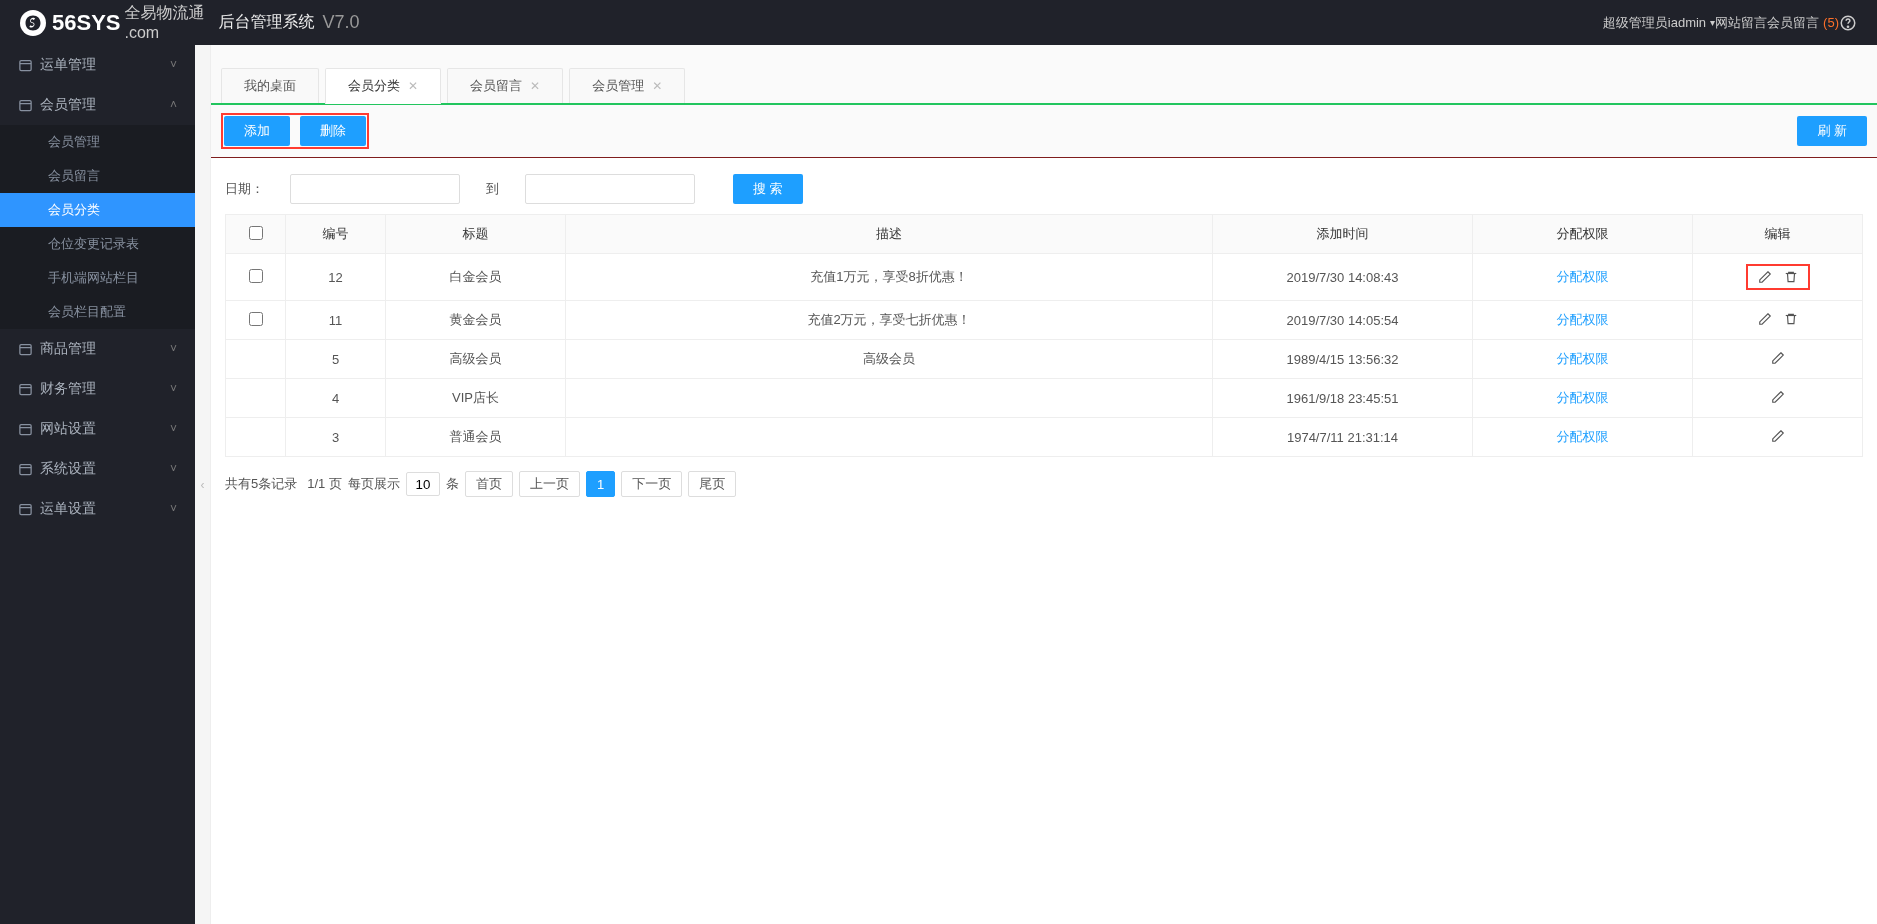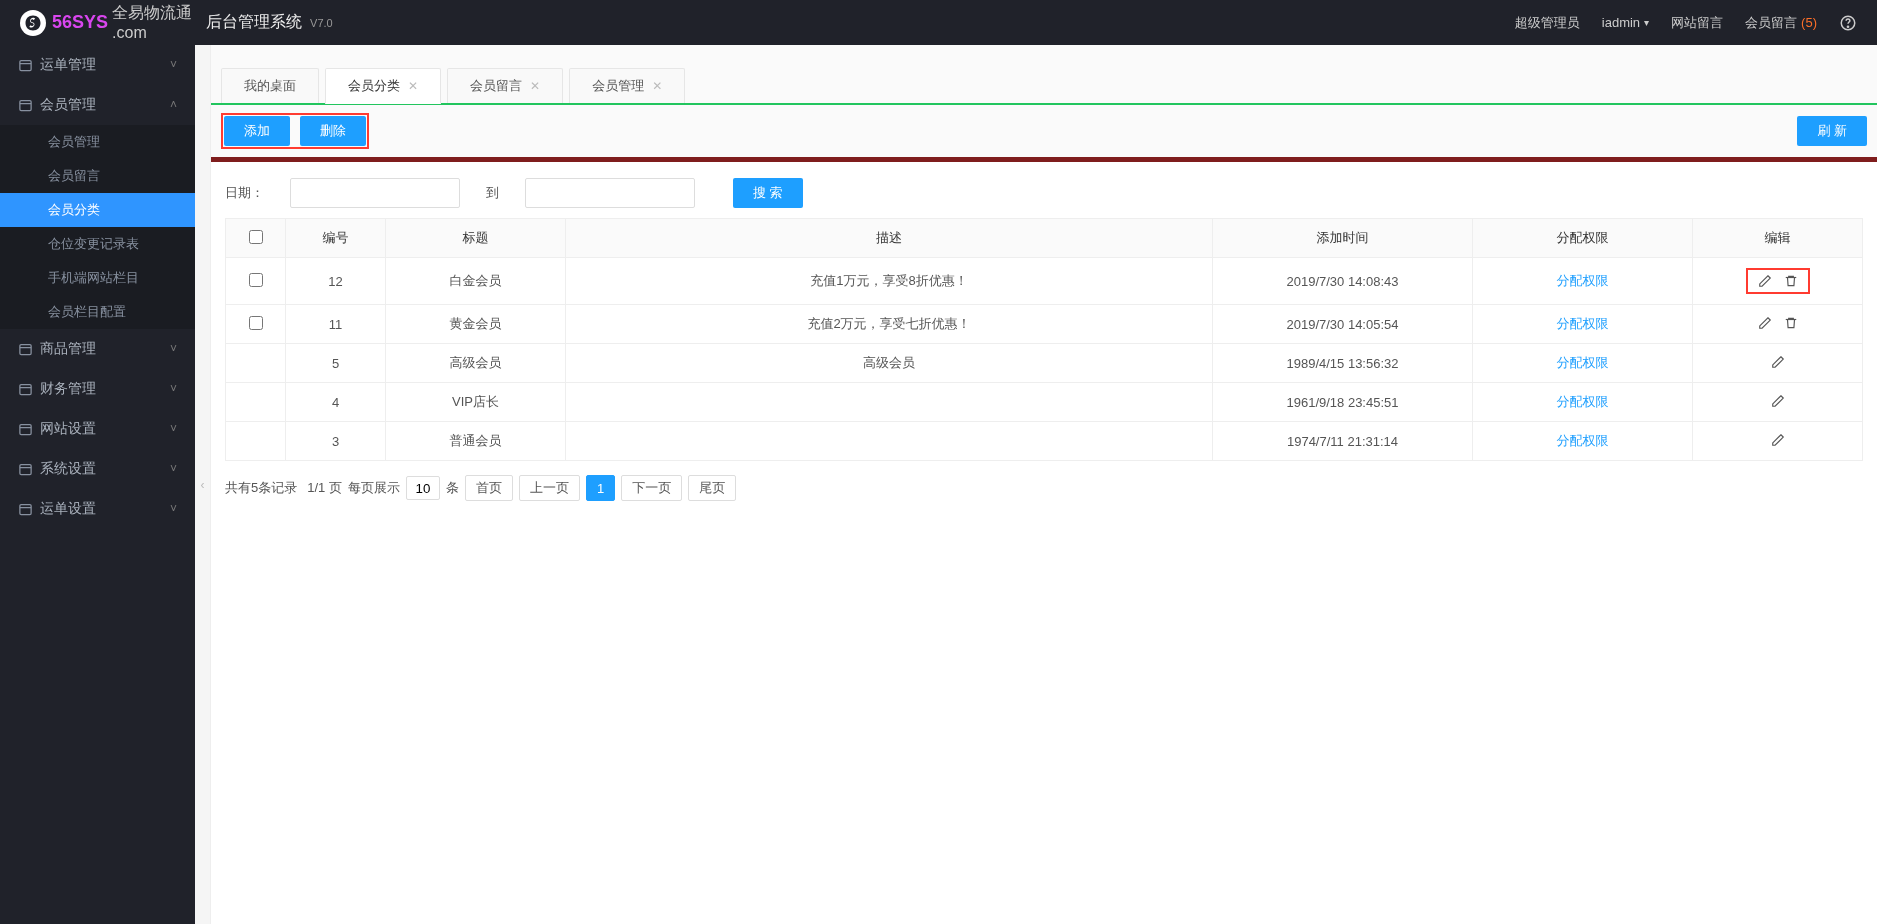--- a/index.html
+++ b/index.html
@@ -4,25 +4,25 @@
 <style>
 * { margin: 0; padding: 0; box-sizing: border-box; }
 body { font-family: "Microsoft YaHei", Arial, sans-serif; font-size: 13px; color: #333; background: #f5f5f5; overflow: hidden; }
 .app { display: flex; flex-direction: column; width: 1877px; height: 924px; }
 
 
 .header { height: 45px; background: #20222a; color: #ccc; display: flex; align-items: center; padding: 0 20px; flex-shrink: 0; }
 .logo { display: flex; align-items: center; gap: 6px; }
 .logo-icon { width: 26px; height: 26px; background: #fff; border-radius: 50%; display: flex; align-items: center; justify-content: center; }
 .logo-icon svg { width: 18px; height: 18px; }
-.logo-text { font-size: 18px; font-weight: bold; color: #d946ef; }
+.logo-text { font-size: 22px; font-weight: bold; color: #ffffff; }
 .logo-sub { font-size: 16px; color: #ccc; margin-left: -2px; }
 .sys-title { margin-left: 14px; font-size: 16px; color: #eee; }
-.sys-ver { margin-left: 8px; font-size: 11px; color: #999; }
-.header-right { margin-left: auto; display: flex; align-items: center; gap: 22px; font-size: 13px; }
+.sys-ver { margin-left: 8px; font-size: 18px; color: #999; }
+.header-right { margin-left: auto; display: flex; align-items: center; font-size: 13px; }
 .header-right a { color: #ccc; text-decoration: none; display: flex; align-items: center; gap: 4px; }
 .header-right .count { color: #fc6f29; }
 .down-caret { font-size: 10px; }
 
 
 .body { flex: 1; display: flex; overflow: hidden; }
 
 
 .sidebar { width: 195px; background: #20222a; color: #aab2bd; flex-shrink: 0; overflow-y: auto; }
 .menu-item { display: flex; align-items: center; padding: 0 18px; height: 40px; cursor: pointer; font-size: 14px; }
@@ -40,21 +40,21 @@
 
 .main { flex: 1; display: flex; flex-direction: column; background: #fff; overflow: hidden; }
 
 
 .tabs { display: flex; border-bottom: 2px solid #22c55e; background: #fafafa; padding: 23px 10px 0 10px; gap: 6px; }
 .tab { padding: 8px 22px; border: 1px solid #e6e6e6; border-bottom: none; background: #f9f9f9; font-size: 13px; color: #555; cursor: pointer; display: flex; align-items: center; gap: 8px; border-radius: 2px 2px 0 0; }
 .tab.active { background: #fff; color: #333; border-bottom: 1px solid #fff; margin-bottom: -1px; }
 .tab .close { color: #bbb; font-size: 12px; }
 
 
-.toolbar { display: flex; align-items: center; padding: 8px 10px; border-bottom: 5px solid #7f1d1d; background: #fafafa; }
+.toolbar { display: flex; align-items: center; padding: 8px 10px; border-bottom: 1px solid #7f1d1d; background: #fafafa; }
 .btn { display: inline-flex; align-items: center; justify-content: center; height: 30px; padding: 0 20px; font-size: 13px; border: none; cursor: pointer; border-radius: 2px; }
 .btn-primary { background: #1e9fff; color: #fff; }
 .btn-group-highlight { border: 2px solid #ff3b30; padding: 1px; display: inline-flex; gap: 10px; margin-left: 0; }
 .toolbar .refresh { margin-left: auto; }
 
 
 .filter { padding: 16px 14px 10px 14px; display: flex; align-items: center; gap: 26px; font-size: 13px; color: #555; }
 .filter label { margin-right: 0; }
 .filter input[type="text"] { height: 30px; border: 1px solid #ddd; border-radius: 2px; padding: 0 8px; width: 170px; font-size: 13px; }
 .filter .to { color: #555; }

